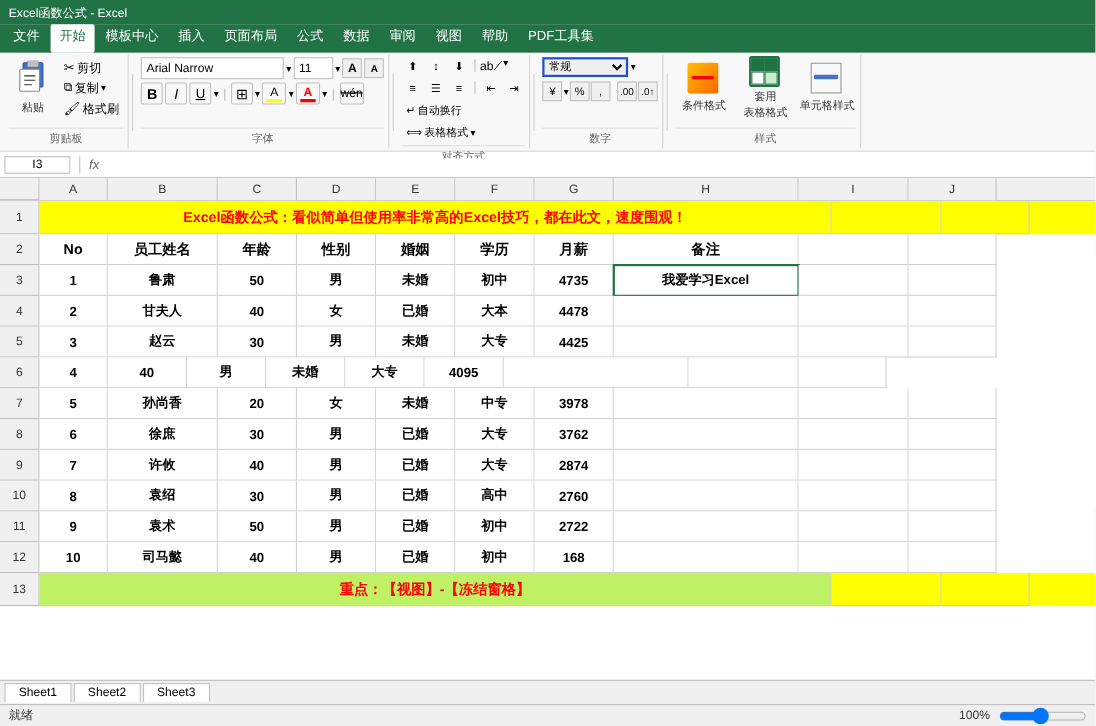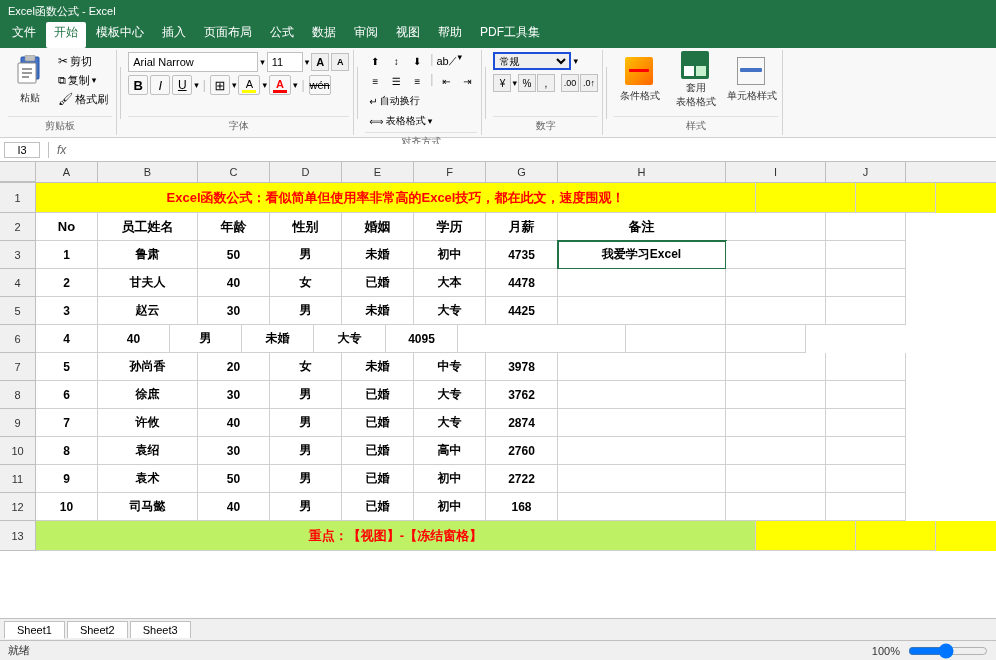--- a/index.html
+++ b/index.html
@@ -13,21 +13,21 @@
     .menu-item { color: white; font-size: 12px; padding: 2px 8px; cursor: pointer; border-radius: 2px; }
     .menu-item.active { background: white; color: #217346; }
 
     
     .font-name-box { width: 130px; height: 20px; border: 1px solid #c0c0c0; font-size: 11px; padding: 1px 4px; background: white; }
     .font-size-box { width: 36px; height: 20px; border: 1px solid #c0c0c0; font-size: 11px; padding: 1px 4px; background: white; }
     .small-btn { width: 18px; height: 18px; border: 1px solid #c0c0c0; background: #f0f0f0; cursor: pointer; font-size: 10px; display: flex; align-items: center; justify-content: center; }
 
     
     .formula-bar { background: white; border-bottom: 1px solid #c0c0c0; display: flex; align-items: center; height: 24px; padding: 0 4px; gap: 4px; }
-    .cell-ref { width: 36px; border: 1px solid #c0c0c0; font-size: 11px; padding: 1px 4px; text-align: center; }
+    .cell-ref { width: 60px; border: 1px solid #c0c0c0; font-size: 11px; padding: 1px 4px; text-align: center; }
     .formula-divider { width: 1px; height: 16px; background: #c0c0c0; margin: 0 4px; }
     .fx-label { font-size: 12px; color: #666; font-style: italic; }
     .formula-input { flex: 1; border: none; outline: none; font-size: 11px; }
 
     
     .spreadsheet { display: flex; flex-direction: column; background: white; overflow: hidden; }
     .col-headers { display: flex; background: #f0f0f0; border-bottom: 1px solid #c0c0c0; }
     .corner-cell { width: 36px; min-width: 36px; height: 20px; border-right: 1px solid #c0c0c0; border-bottom: 1px solid #c0c0c0; background: #f0f0f0; }
     .col-header { height: 20px; border-right: 1px solid #c0c0c0; display: flex; align-items: center; justify-content: center; font-size: 11px; color: #333; background: #f0f0f0; font-weight: normal; }
 

